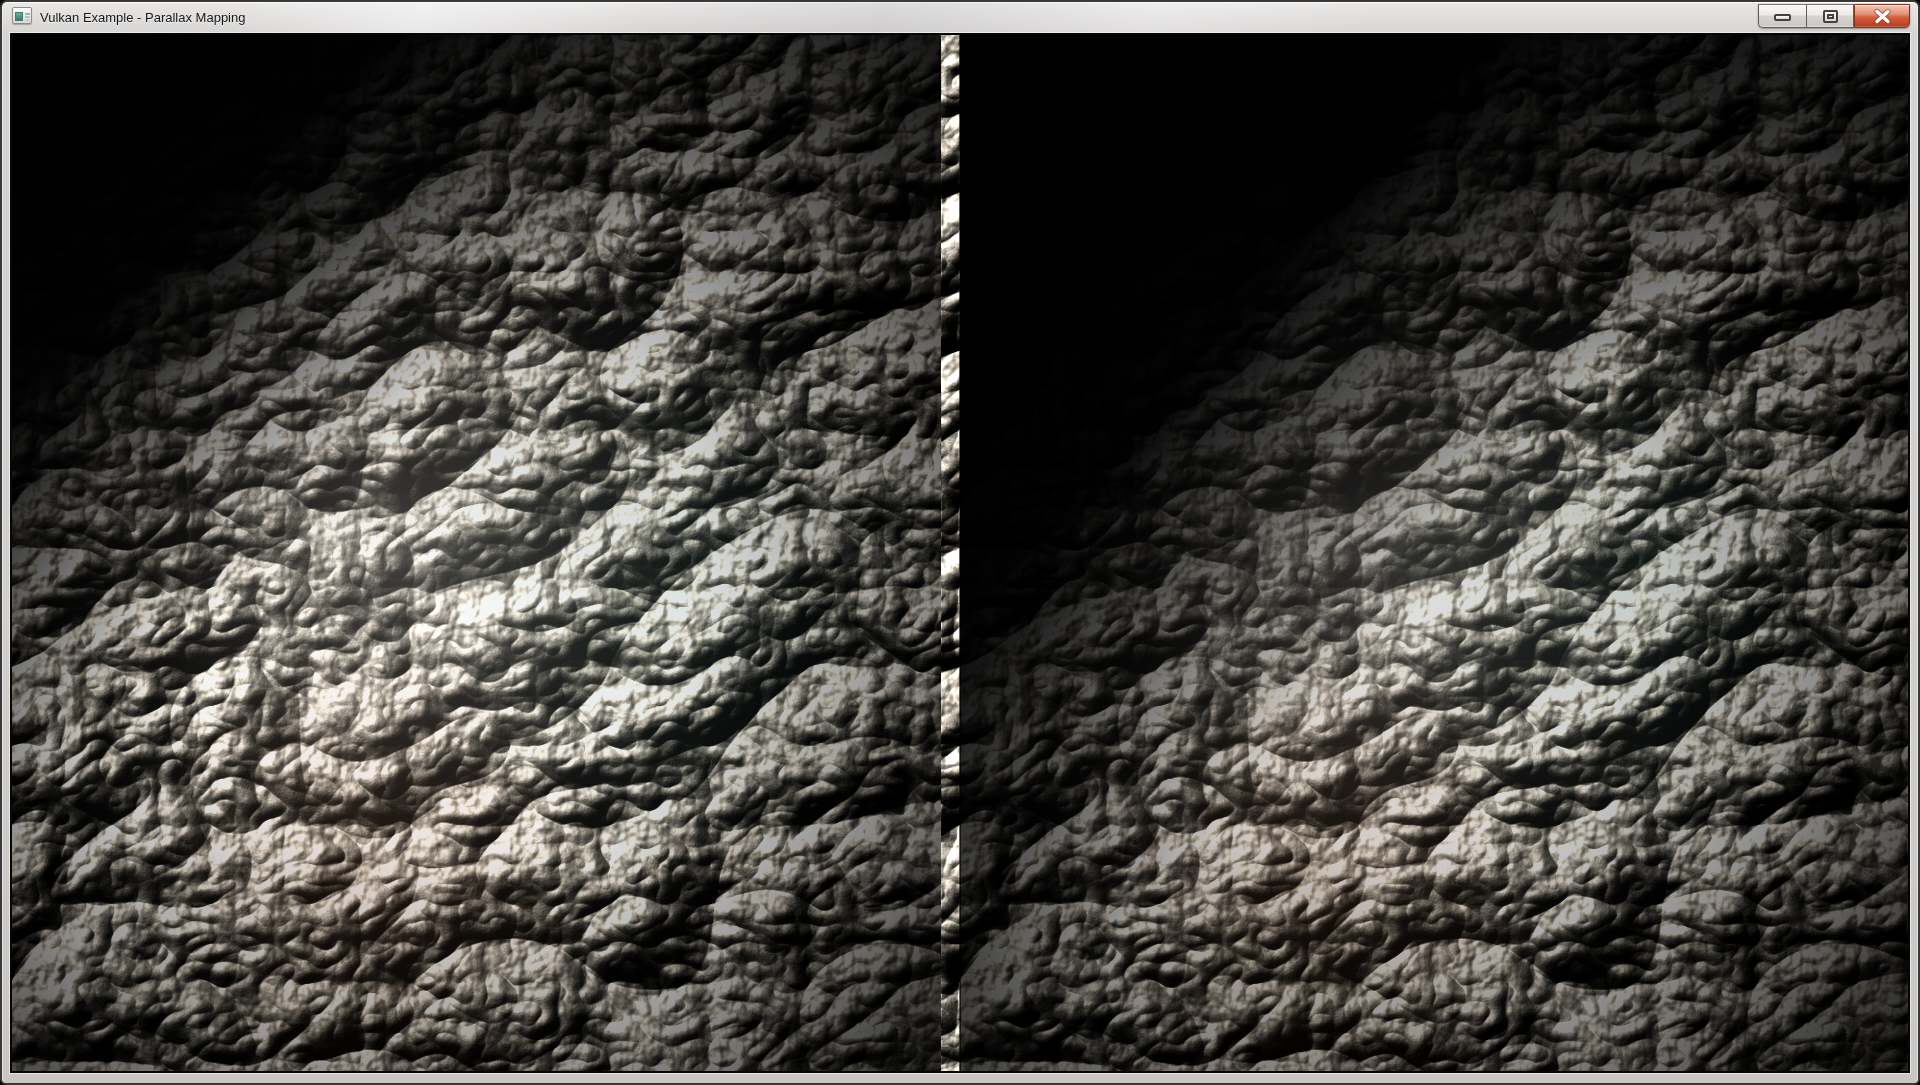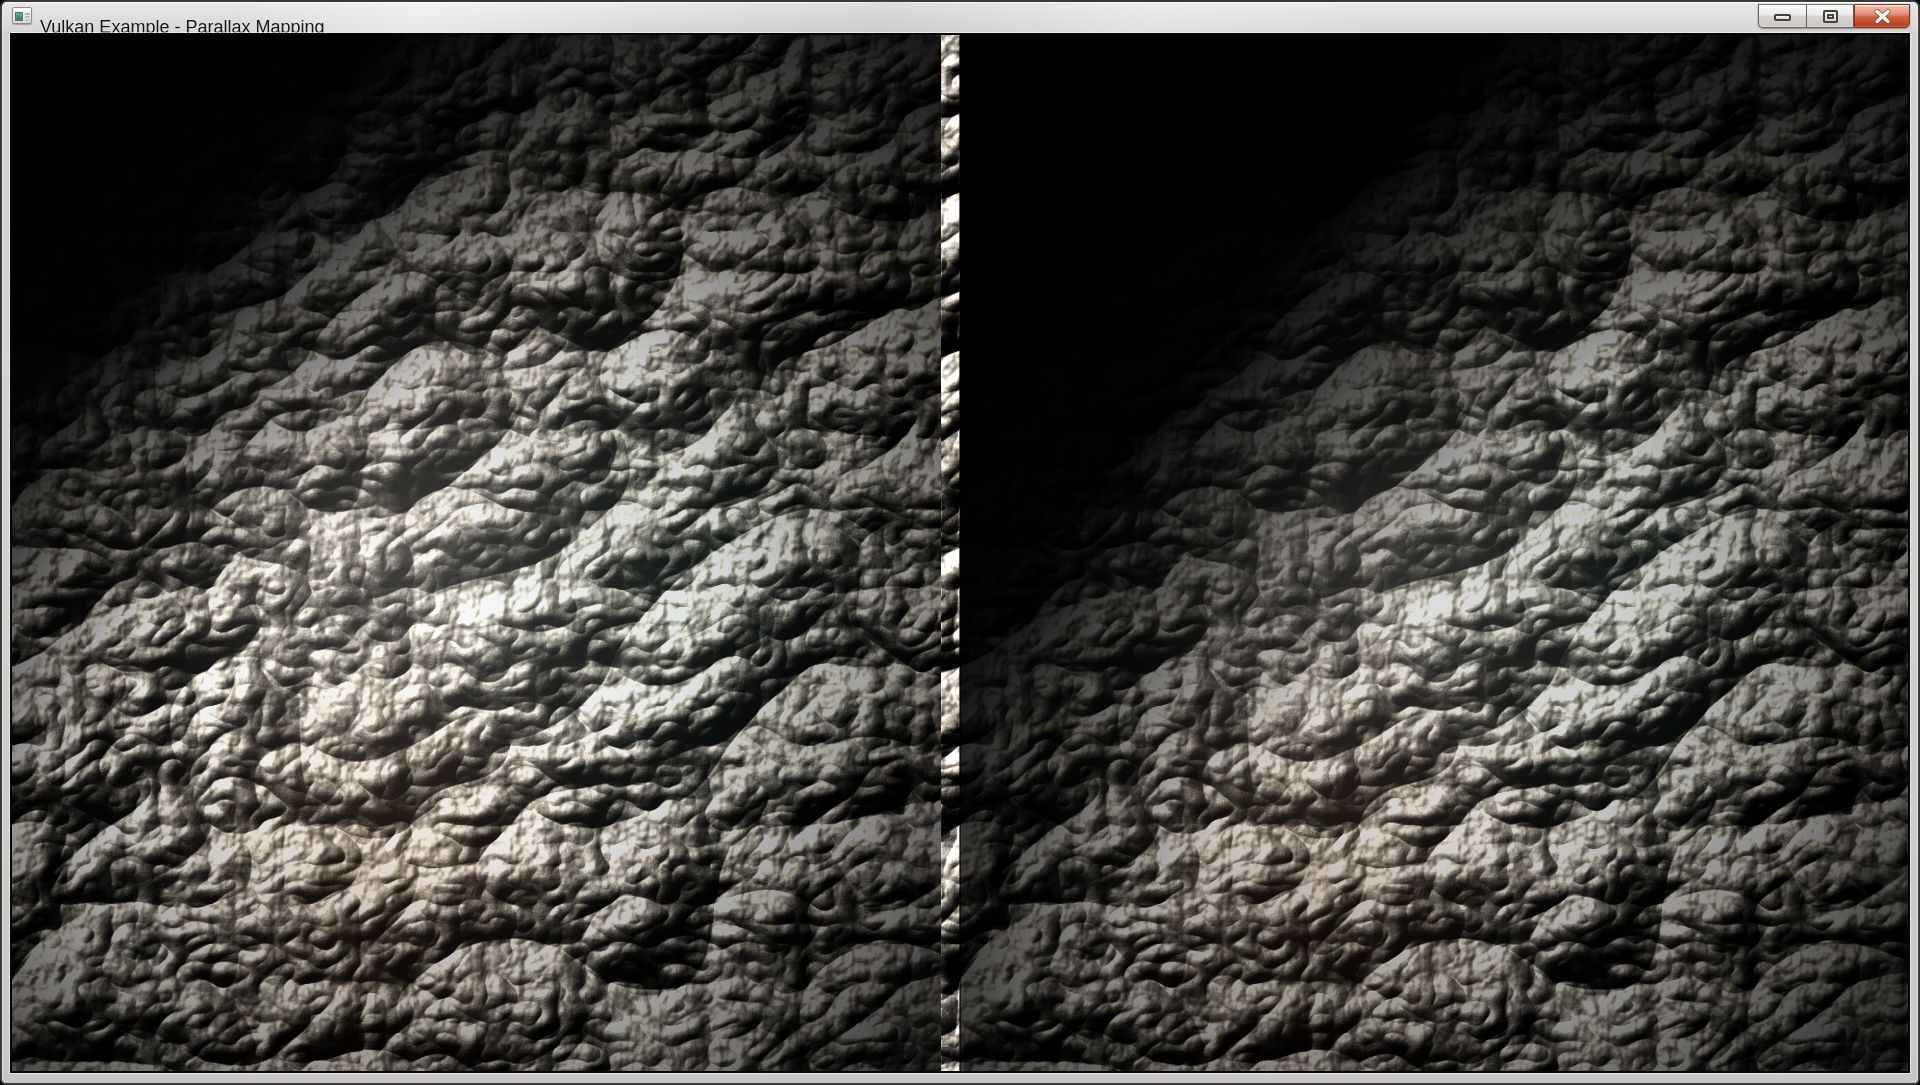--- a/index.html
+++ b/index.html
@@ -43,22 +43,22 @@
     border: 1px solid #57706c;
     box-sizing: border-box;
   }
   .app-icon .line1, .app-icon .line2, .app-icon .line3 {
     position: absolute; left: 12px; height: 2px; width: 5px; background: #9fb8ae;
   }
   .app-icon .line1 { top: 5px; }
   .app-icon .line2 { top: 8px; background: #b9c4be; }
   .app-icon .line3 { top: 11px; background: #c7cdc8; }
   .title-text {
-    position: absolute; left: 38px; top: 10px; height: 30px;
-    line-height: 31px; font-size: 18px; color: #161616;
+    position: absolute; left: 38px; top: 0; height: 30px;
+    line-height: 31px; font-size: 13px; color: #161616;
     text-shadow: 0 1px 0 rgba(255,255,255,0.6);
     white-space: nowrap;
   }
   .controls {
     position: absolute; top: 2px; right: 8px; height: 24px;
     display: flex;
     border-radius: 0 0 5px 5px;
     box-shadow: 0 1px 2px rgba(0,0,0,0.35);
   }
   .winbtn {

